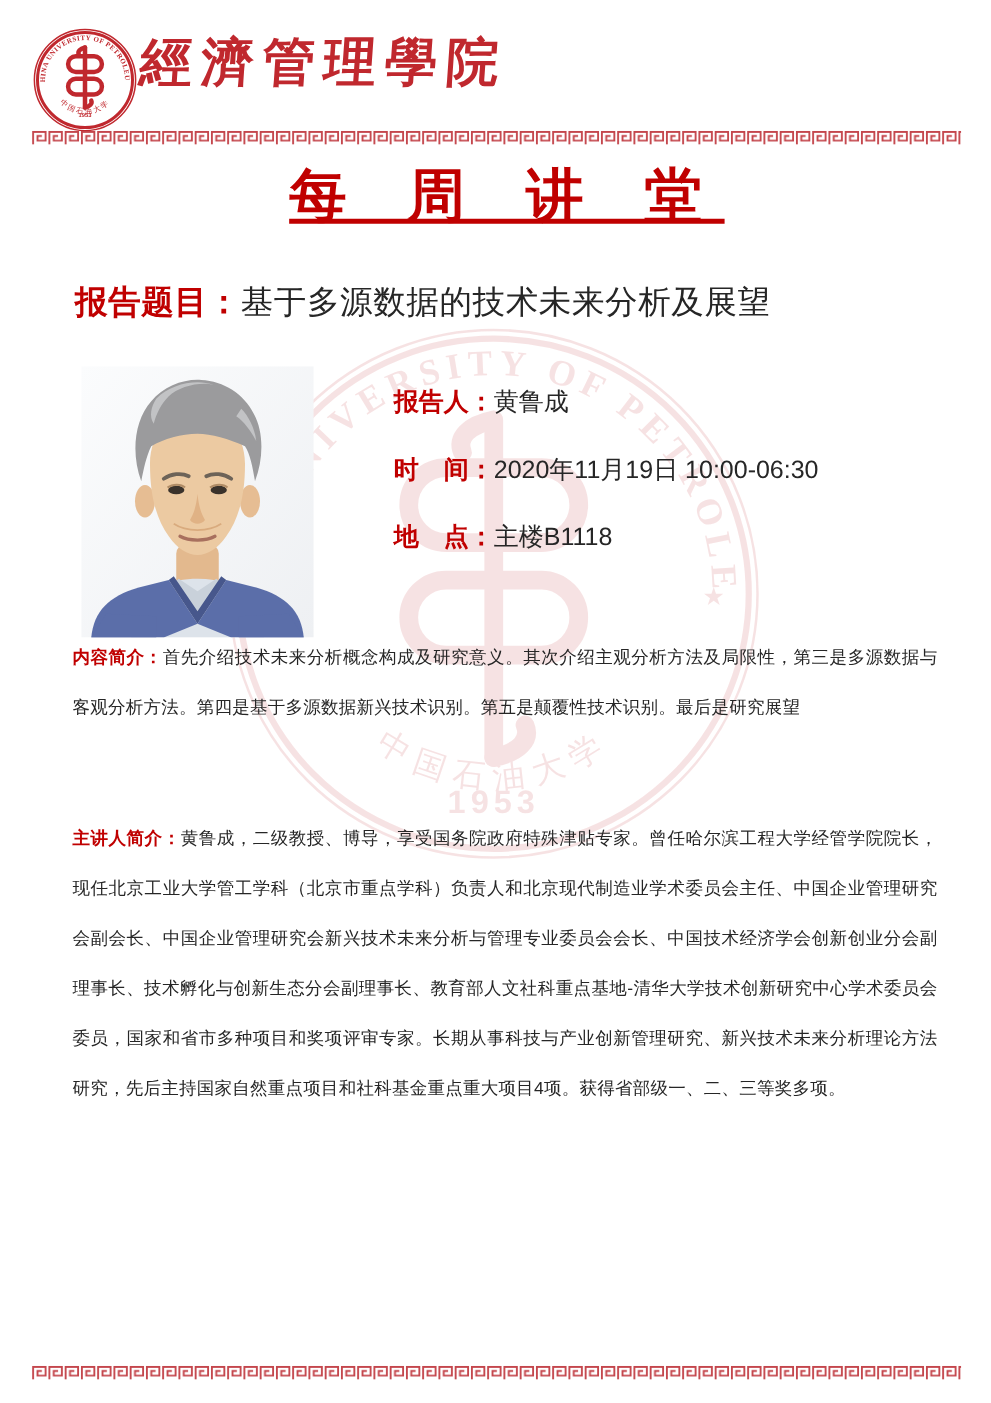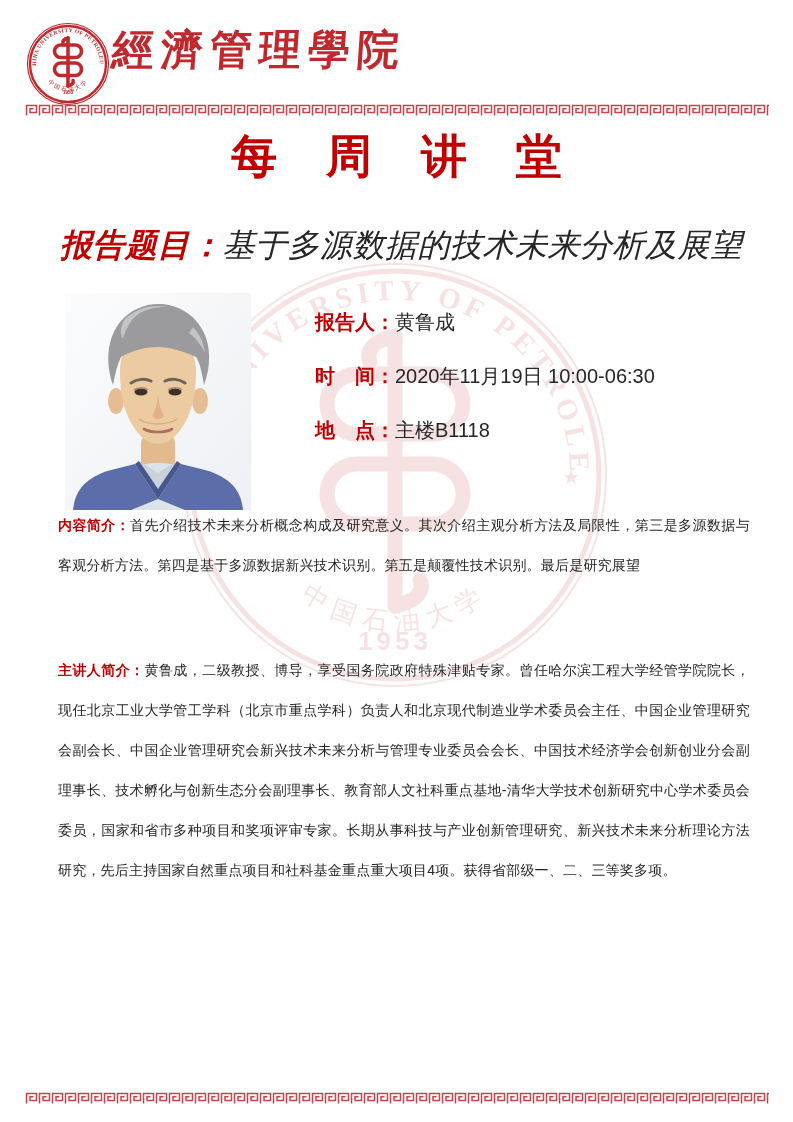--- a/index.html
+++ b/index.html
@@ -13,24 +13,24 @@
              color:#c0282e;letter-spacing:7px;font-family:"DejaVu Serif","Liberation Serif",serif;
              transform:skewX(-4deg);}
   .school-en{position:absolute;left:113px;top:74px;z-index:2;font-size:17.5px;font-weight:bold;
              color:#c0282e;font-family:"Liberation Serif",serif;letter-spacing:.2px;}
   .meander{position:absolute;left:25px;width:744px;height:13px;z-index:2;}
   .meander.top{top:104px;}
   .meander.bottom{top:1092px;}
   
   .banner{position:absolute;left:0;top:126px;width:100%;text-align:center;z-index:2;
           font-size:46px;font-weight:bold;color:#c00000;letter-spacing:18px;padding-left:18px;
-          box-sizing:border-box;}
+          box-sizing:border-box;text-decoration:underline;}
   
-  .report-line{position:absolute;left:60px;top:224px;width:700px;z-index:2;font-size:32px;
-               letter-spacing:.5px;font-style:italic;}
+  .report-line{position:absolute;left:60px;top:224px;width:700px;z-index:2;font-size:26px;
+               letter-spacing:.5px;}
   .report-line .lbl{color:#c00000;font-weight:bold;}
   .report-line .val{color:#262626;}
   
   .photo{position:absolute;left:65px;top:293px;width:186px;height:217px;z-index:2;}
   
   .info{position:absolute;left:315px;top:308px;z-index:2;display:flex;flex-direction:column;gap:26px;}
   .info-row{font-size:20px;line-height:28px;}
   .info-row .lbl{color:#c00000;font-weight:bold;}
   .info-row .val{color:#262626;}
   

